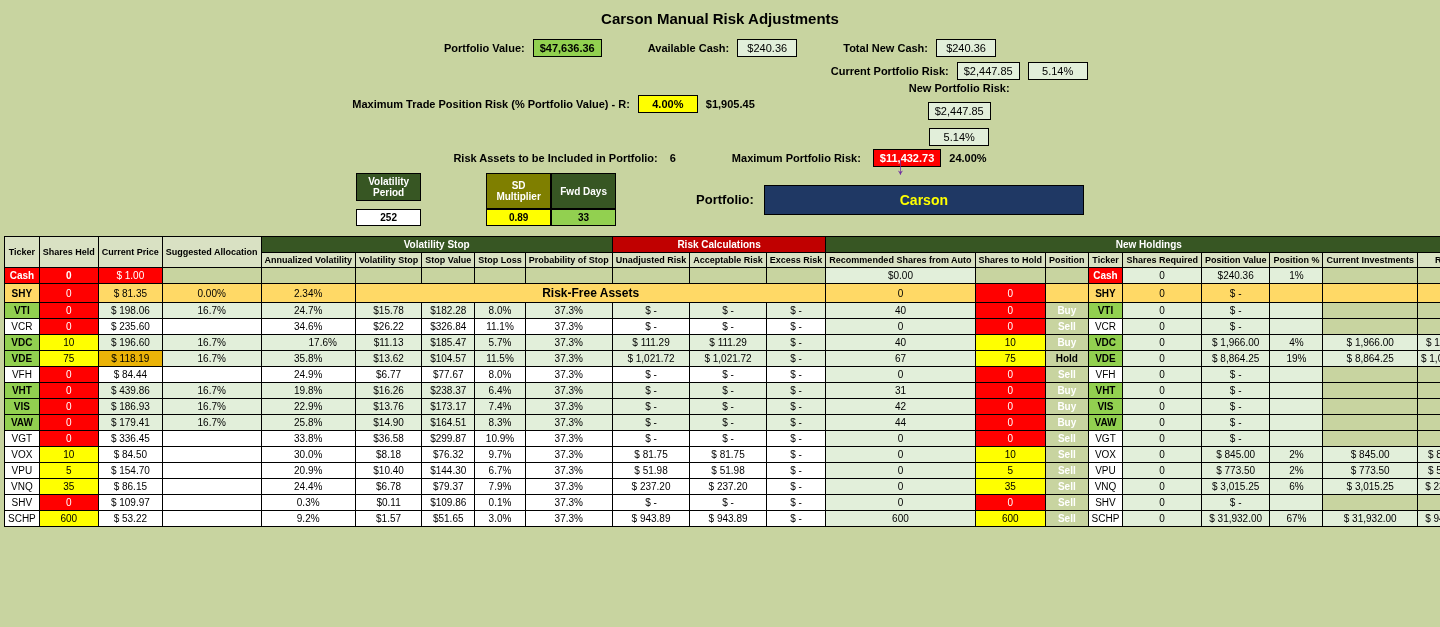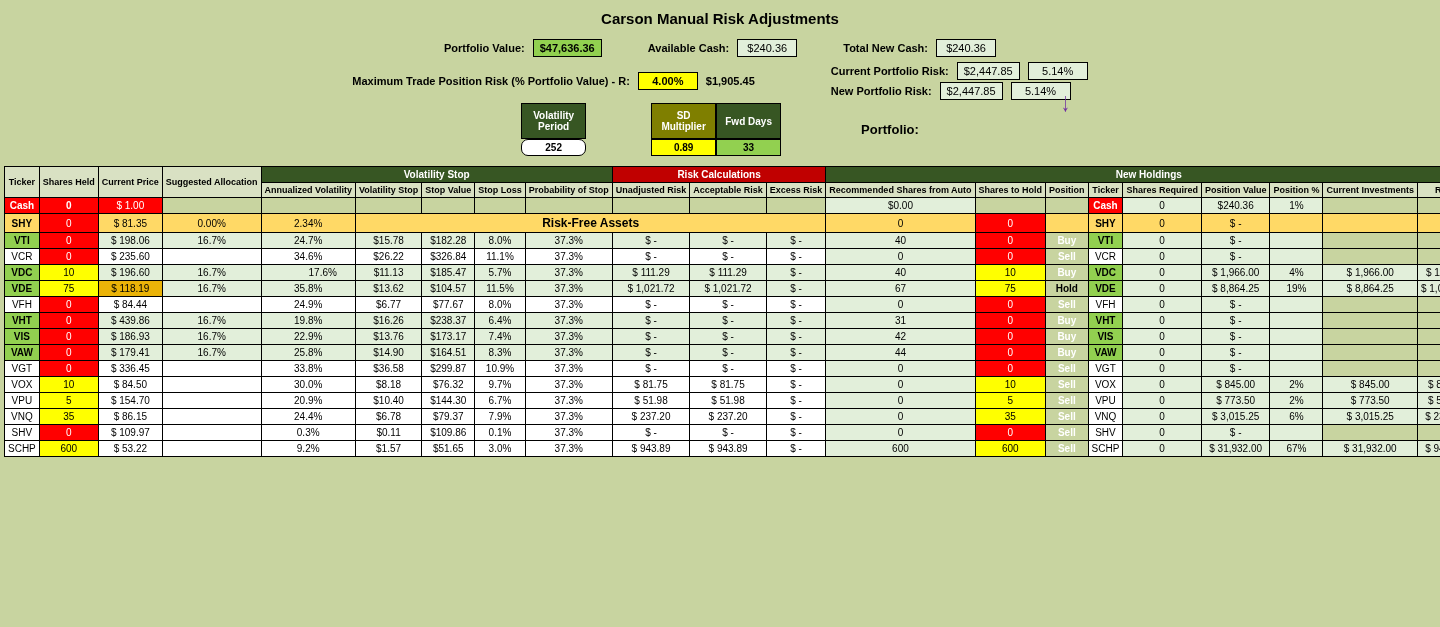--- a/index.html
+++ b/index.html
@@ -113,50 +113,59 @@
     <span class="label-text">Maximum Trade Position Risk (% Portfolio Value) - R:</span>
     <span class="value-box yellow">4.00%</span>
     <span class="plain-value">$1,905.45</span>
     <span style="display:inline-block; width:60px;"></span>
     <div style="display:flex; flex-direction:column; gap:2px;">
       <div class="info-row" style="margin-bottom:0; justify-content:flex-start;">
         <span class="label-text">Current Portfolio Risk:</span>
         <span class="value-box light-green">$2,447.85</span>
         <span class="value-box light-green">5.14%</span>
       </div>
-      <div class="info-row" style="margin-bottom:0; justify-content:flex-start;">
+      <div class="info-row" style="margin-bottom:0; justify-content:flex-start;flex-direction:column;">
         <span class="label-text">New Portfolio Risk:</span>
         <span class="value-box light-green">$2,447.85</span>
         <span class="value-box light-green">5.14%</span>
       </div>
     </div>
   </div>
 
+  <div class="info-row" style="margin-bottom:6px;">
+    <span class="label-text">Risk Assets to be Included in Portfolio:</span>
+    <span class="plain-value" style="margin-left:4px;">6</span>
+    <span style="display:inline-block; width:40px;"></span>
+    <span class="label-text">Maximum Portfolio Risk:</span>
+    <span class="value-box red" style="margin-left:4px;">$11,432.73</span>
+    <span class="plain-value">24.00%</span>
+  </div>
 
   <div style="display:flex; justify-content:center; align-items:center; gap:80px; margin-bottom:6px;">
 
     <div>
       <div style="display:flex;">
-        <div class="vol-cell dark-green" style="width:65px; height:36px; display:flex; align-items:center; justify-content:center;">Volatility Period</div>
+        <div class="vol-cell dark-green" style="width:65px; height:28px; display:flex; align-items:center; justify-content:center;">Volatility Period</div>
         <div style="width:65px;"></div>
         <div class="vol-cell olive" style="width:65px; height:36px; display:flex; align-items:center; justify-content:center;">SD Multiplier</div>
         <div class="vol-cell dark-green2" style="width:65px; height:36px; display:flex; align-items:center; justify-content:center;">Fwd Days</div>
       </div>
       <div style="display:flex;">
-        <div class="vol-val white" style="width:65px;border-radius:7px;">252</div>
+        <div class="vol-val white" style="width:65px;">252</div>
         <div style="width:65px;"></div>
         <div class="vol-val yellow" style="width:65px;">0.89</div>
         <div class="vol-val green" style="width:65px;">33</div>
       </div>
     </div>
 
     <div style="display:flex; align-items:center; gap:10px; position:relative;">
 
       <div style="position:absolute; top:-30px; left:200px; color:#7030a0; font-size:18px; transform:scaleY(1.5);">↓</div>
       <span class="label-text" style="font-size:13px;">Portfolio:</span>
+      <div class="portfolio-name-box">Carson</div>
     </div>
   </div>
 </div>
 
 <div class="main-table-wrapper">
   <table class="main">
     <thead>
       <tr>
         <th rowspan="2" class="th-col-header">Ticker</th>
         <th rowspan="2" class="th-col-header">Shares Held</th>

